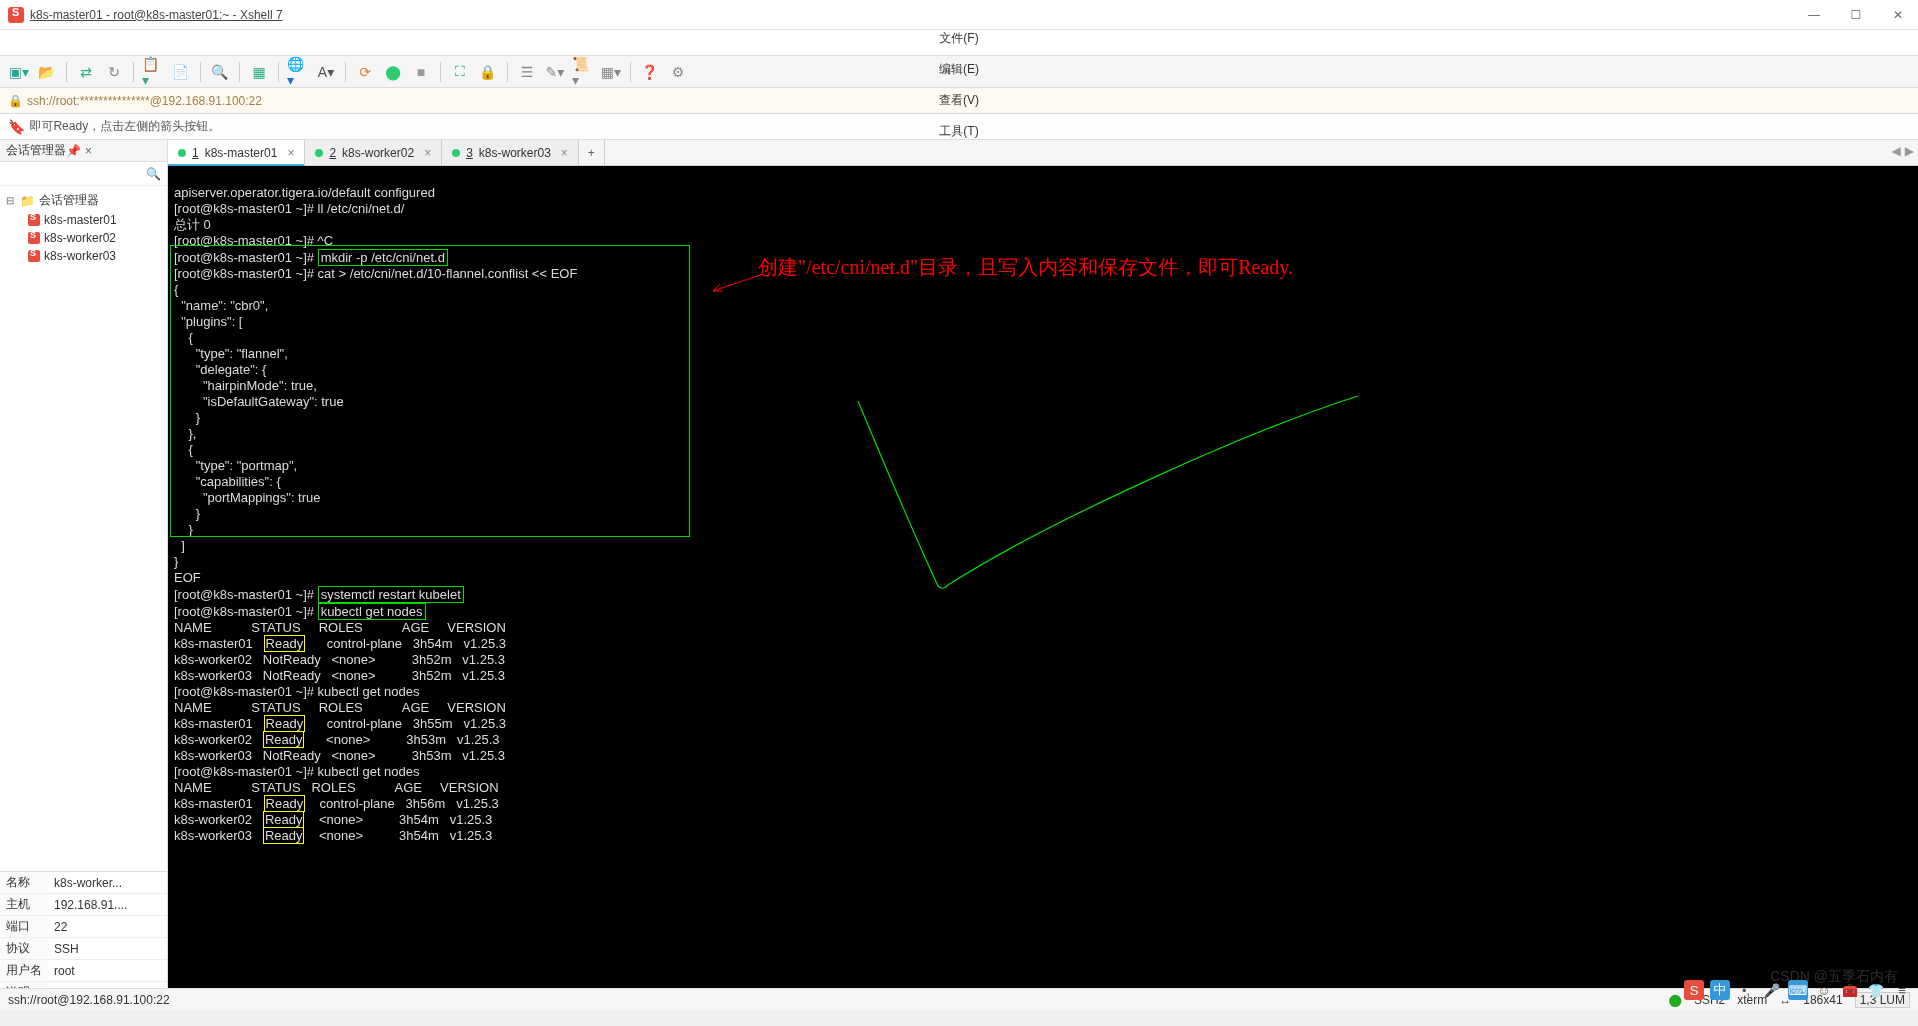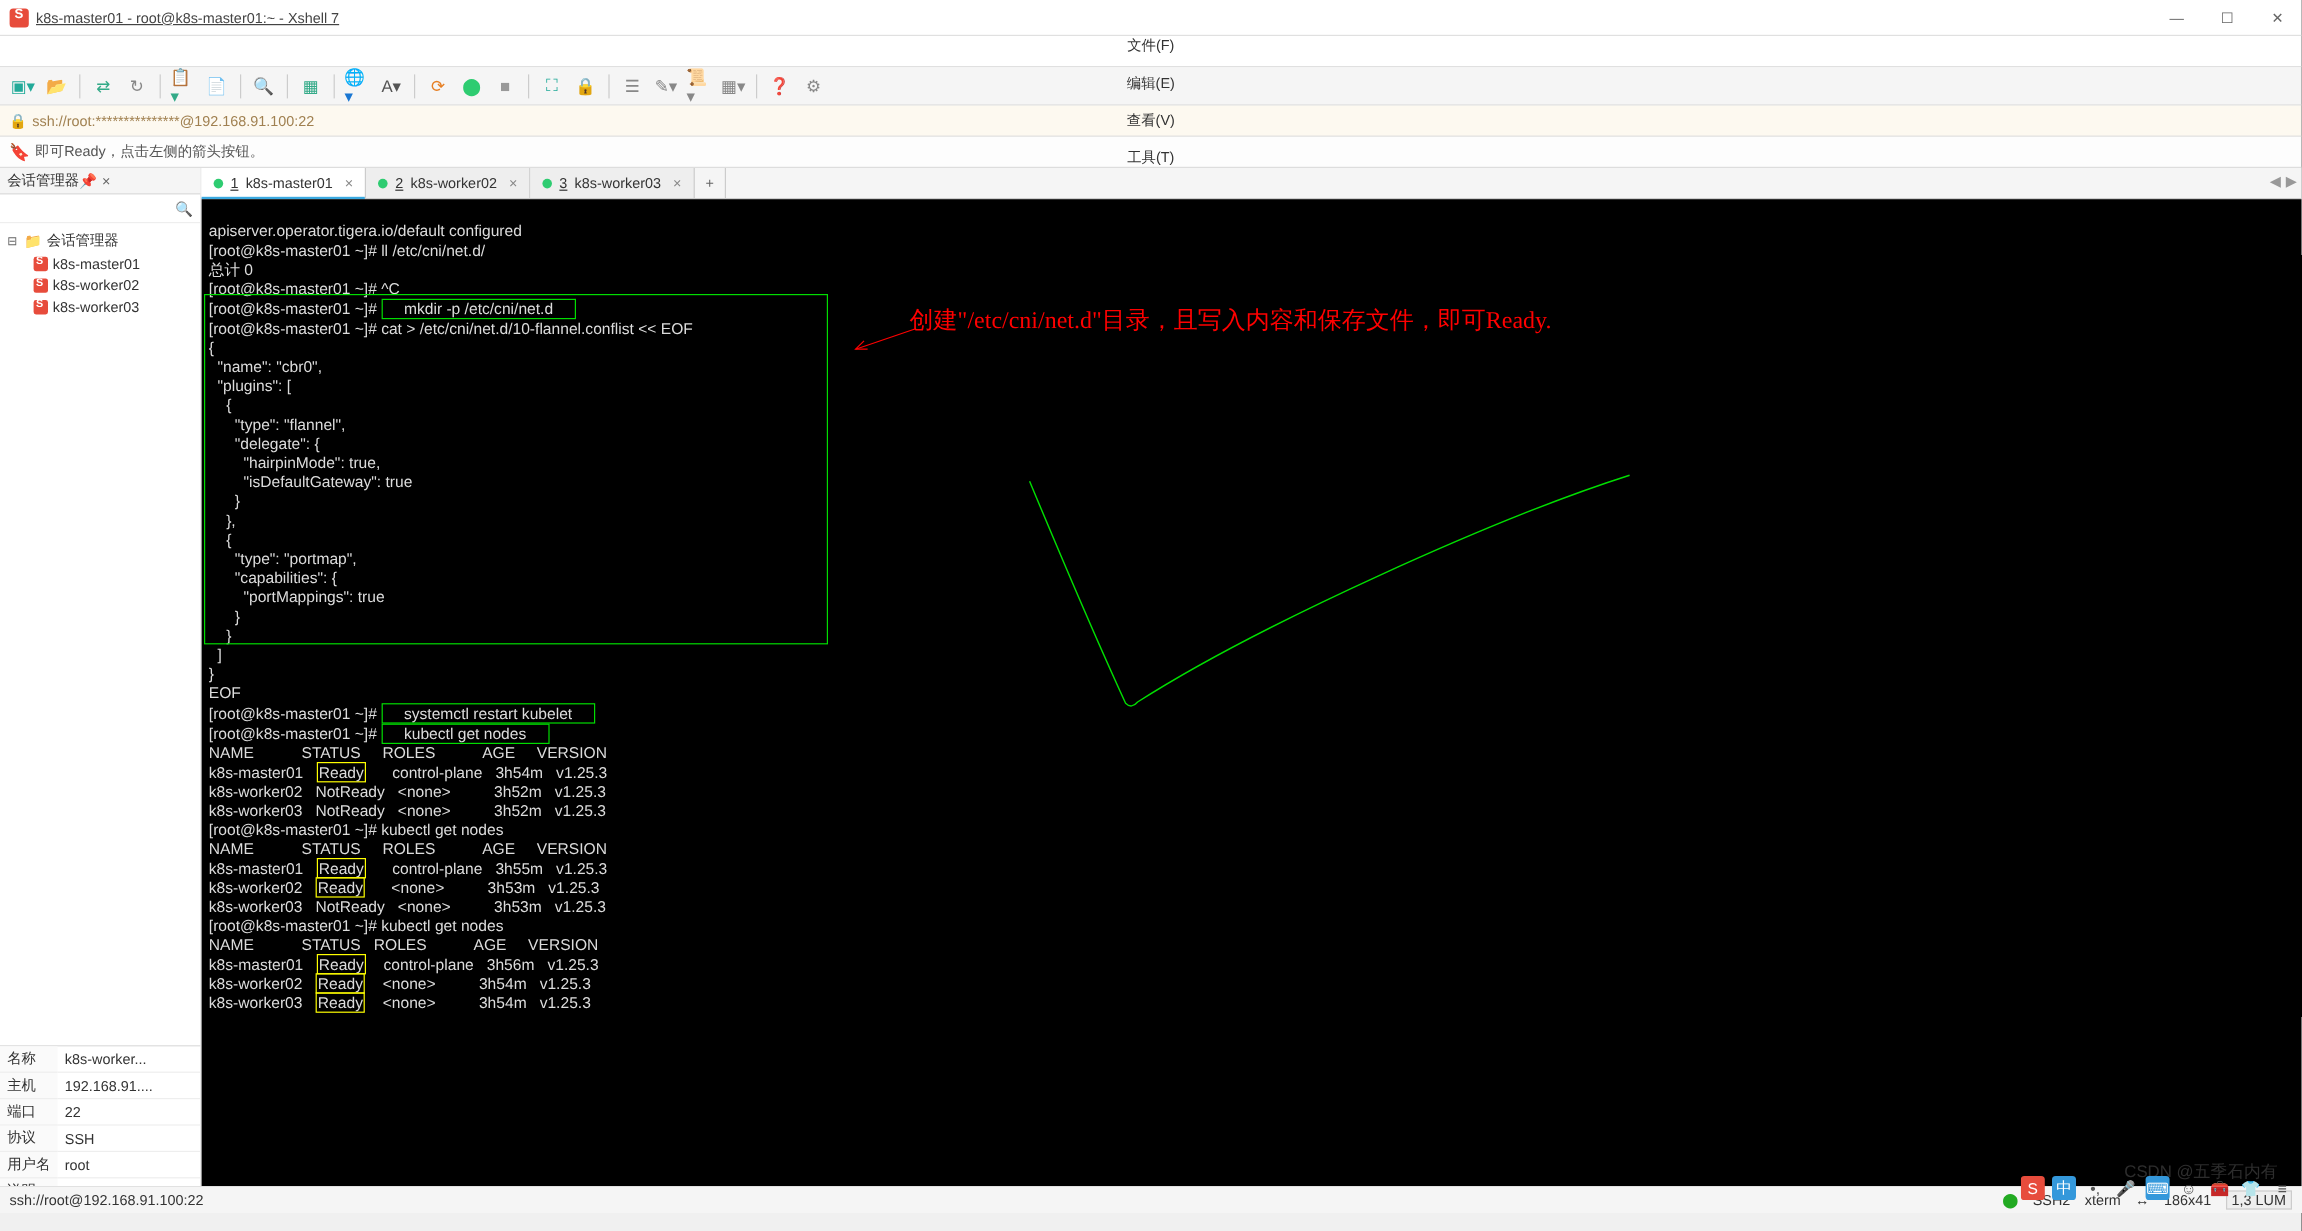--- a/index.html
+++ b/index.html
@@ -49,21 +49,21 @@
 .tabs { height: 26px; background: #f5f5f5; display: flex; align-items: stretch; border-bottom: 1px solid #ccc; }
 .tab { display: flex; align-items: center; padding: 0 10px; gap: 6px; border-right: 1px solid #ccc; cursor: pointer; background: #eee; position:relative; }
 .tab.active { background: #fff; }
 .tab .dot { width: 8px; height: 8px; border-radius: 50%; background: #2ecc71; }
 .tab .close { color: #888; margin-left: 4px; }
 .tab.active::after { content:""; position:absolute; left:0; right:0; bottom:-1px; height:2px; background:#3ba9e0;}
 .tab-add { width: 26px; display: flex; align-items: center; justify-content: center; cursor: pointer; color: #666; border-right:1px solid #ccc;}
 .nav-arrows { position:absolute; right:4px; top:4px; color:#999; display:flex; gap:4px;}
 
 .terminal { flex: 1; background: #000; color: #dcdcdc; font-family: "Consolas","Courier New",monospace; font-size: 13px; line-height: 15px; padding: 4px 6px; overflow: auto; position: relative; white-space: pre; }
-.box-green { border: 1px solid #00dd00; display:inline-block; padding: 0 18px; }
+.box-green { border: 1px solid #00dd00; display:inline-block; padding: 0 2px; }
 .box-green-block { border: 1px solid #00dd00; padding: 0 2px; display:block; position:absolute;}
 .box-yellow { border: 1px solid #ffff00; padding: 0 1px; }
 
 .annotation { position: absolute; color: #ff0000; font-family: "SimHei","Microsoft YaHei"; font-size: 20px; }
 .checkmark { position: absolute; pointer-events:none;}
 
 .statusbar { position:fixed; bottom:16px; left:0; right:0; height: 22px; background: #f5f5f5; border-top: 1px solid #ddd; display: flex; align-items: center; padding: 0 8px; justify-content: space-between; font-size:12px;}
 .statusbar .right { display: flex; gap: 12px; align-items: center; }
 .statusbar .right .ok { color:#2a2; }
 .statusbar .right .pill { background:#eee; padding:0 4px; border:1px solid #ccc;}

